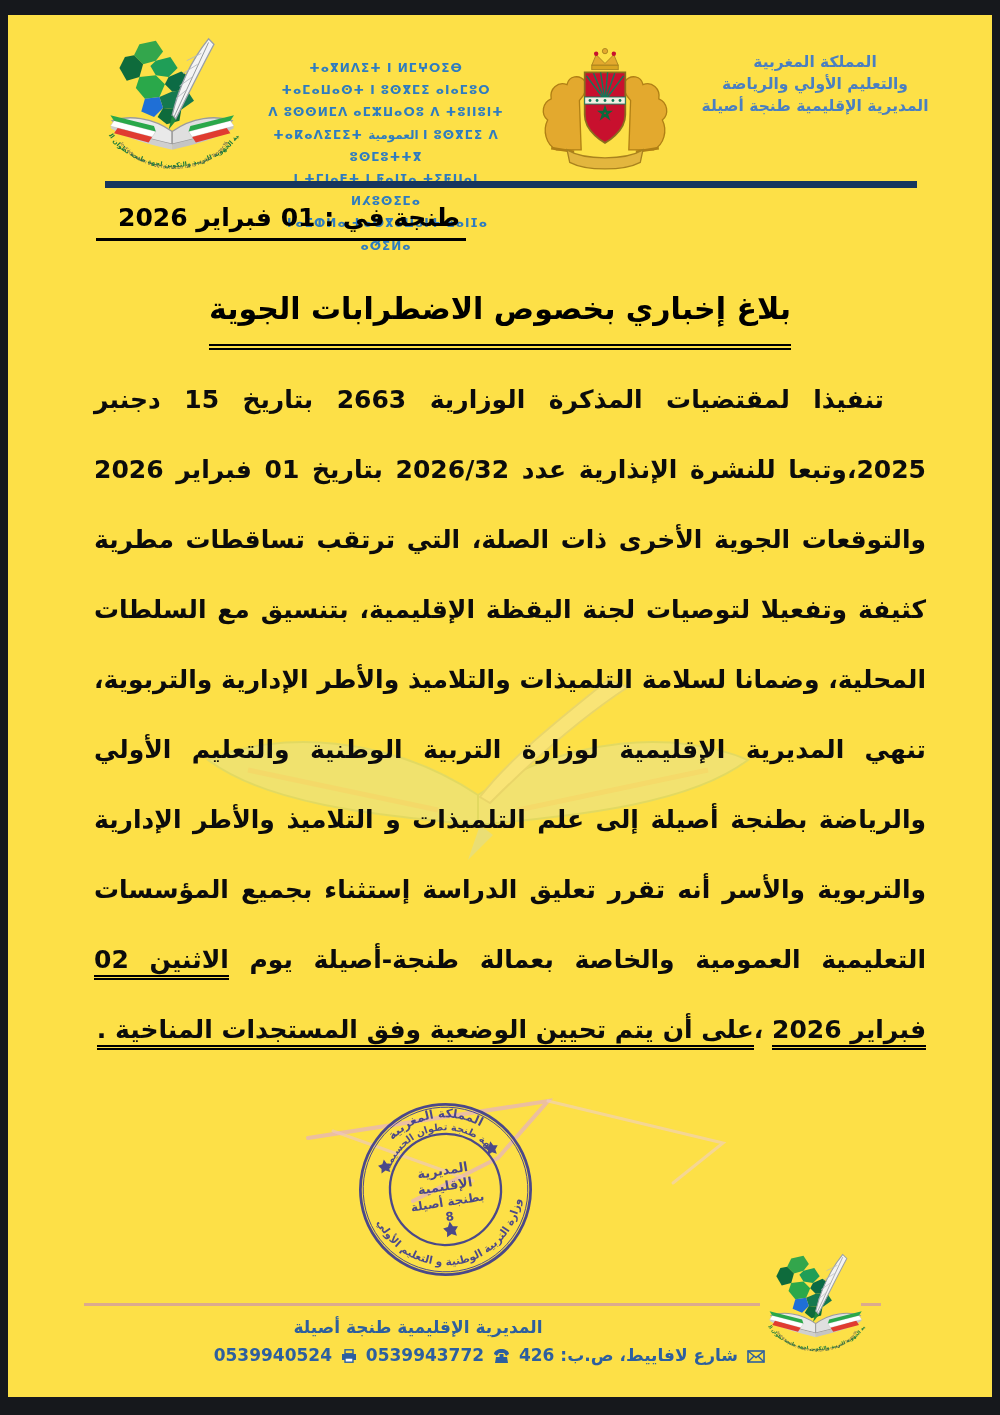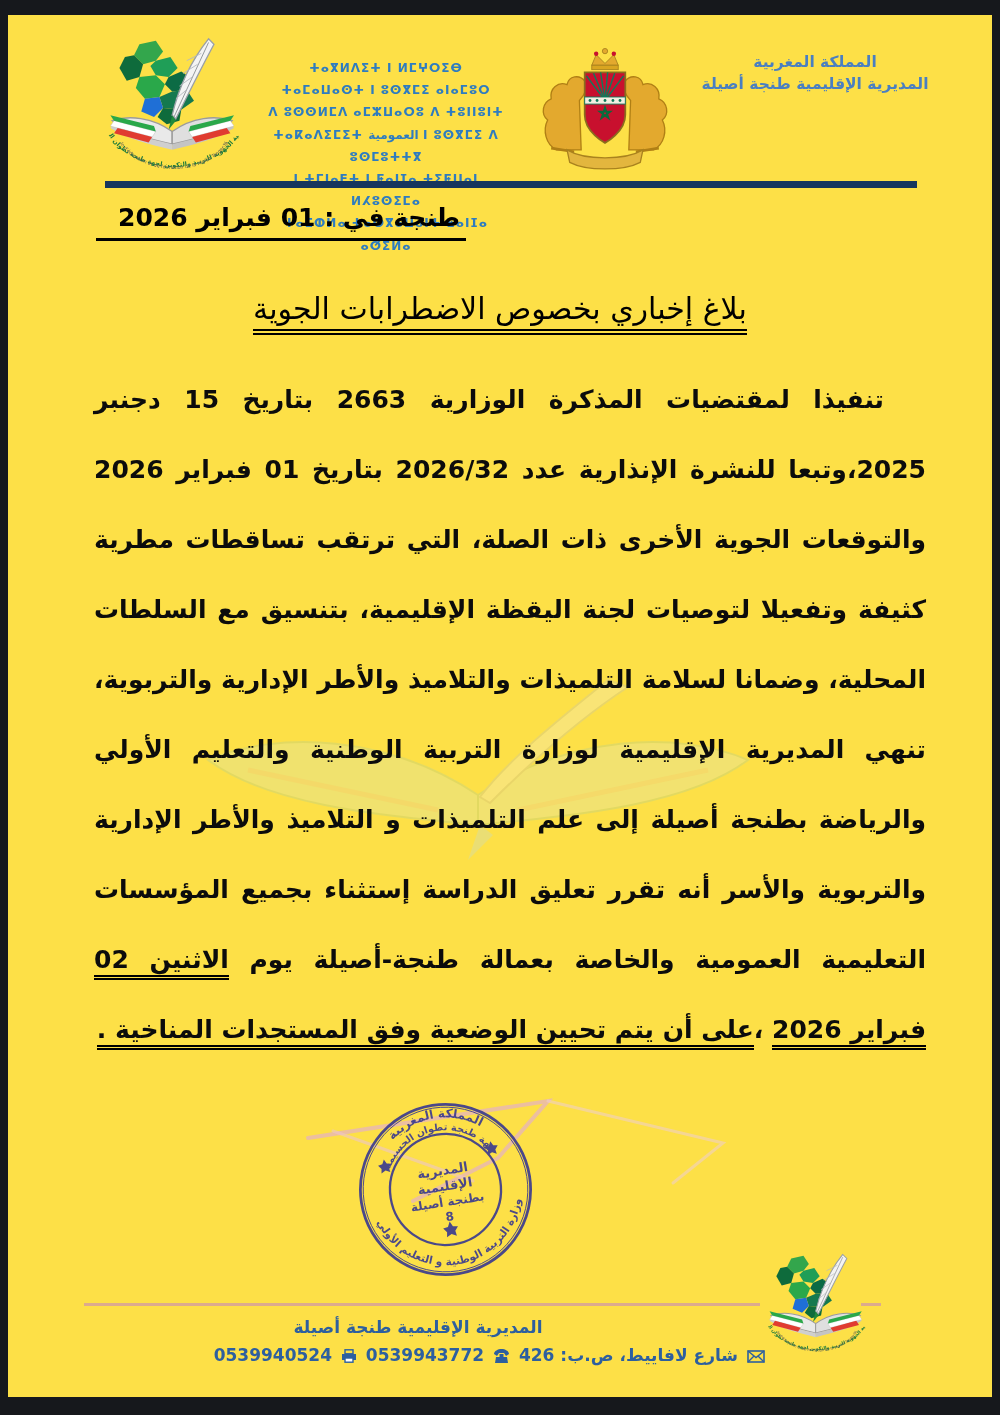--- a/index.html
+++ b/index.html
@@ -36,22 +36,22 @@
   .date-line {
     position:absolute; left:88px; top:188px;
     direction:rtl; font-size:25px; font-weight:bold; color:#000;
     border-bottom:3px solid #000; padding:0 6px 6px 22px;text-align:right;
   }
   .doc-title {
     position:absolute; left:0; top:276px; width:100%;
     text-align:center; direction:rtl;
   }
   .doc-title span {
-    display:inline-block; font-size:30px; font-weight:normal; color:#000;
-    border-bottom:6px double #000; padding-bottom:3px;
+    display:inline-block; font-size:30px; font-weight:bold; color:#000;
+    border-bottom:6px double #000; padding-bottom:18px;
   }
 
   
   .watermark { position:absolute; left:180px; top:660px; width:580px; height:220px; opacity:.28; filter:blur(.6px); }
 
   
   .body-text {
     position:absolute; left:86px; top:350px; width:832px;
     direction:rtl; text-align:justify;
     font-size:25px; font-weight:600; color:#0c0c0c;
@@ -175,20 +175,21 @@
       <circle cx="94" cy="62" r="1.6"></circle>
         <circle cx="102" cy="62" r="1.6"></circle>
     </g>
     <path d="M85,70 L89,82 L79,74.5 L91,74.5 L81,82 Z" fill="none" stroke="#0a6b3c" stroke-width="2"></path>
 
     <path d="M42,118 C62,130 108,130 128,118 L125,132 C106,142 64,142 45,132 Z" fill="#e3b63e" stroke="#a9821e" stroke-width="1.5"></path>
   </svg>
 
   <div class="hdr-ar">
     <div>المملكة المغربية</div>
+    <div>والتعليم الأولي والرياضة</div>
     <div>المديرية الإقليمية طنجة أصيلة</div>
   </div>
 
   <div class="navy-bar"></div>
 
   <div class="date-line">طنجة في : 01 فبراير 2026</div>
 
   <div class="doc-title">
     <span>بلاغ إخباري بخصوص الاضطرابات الجوية</span>
   </div>

